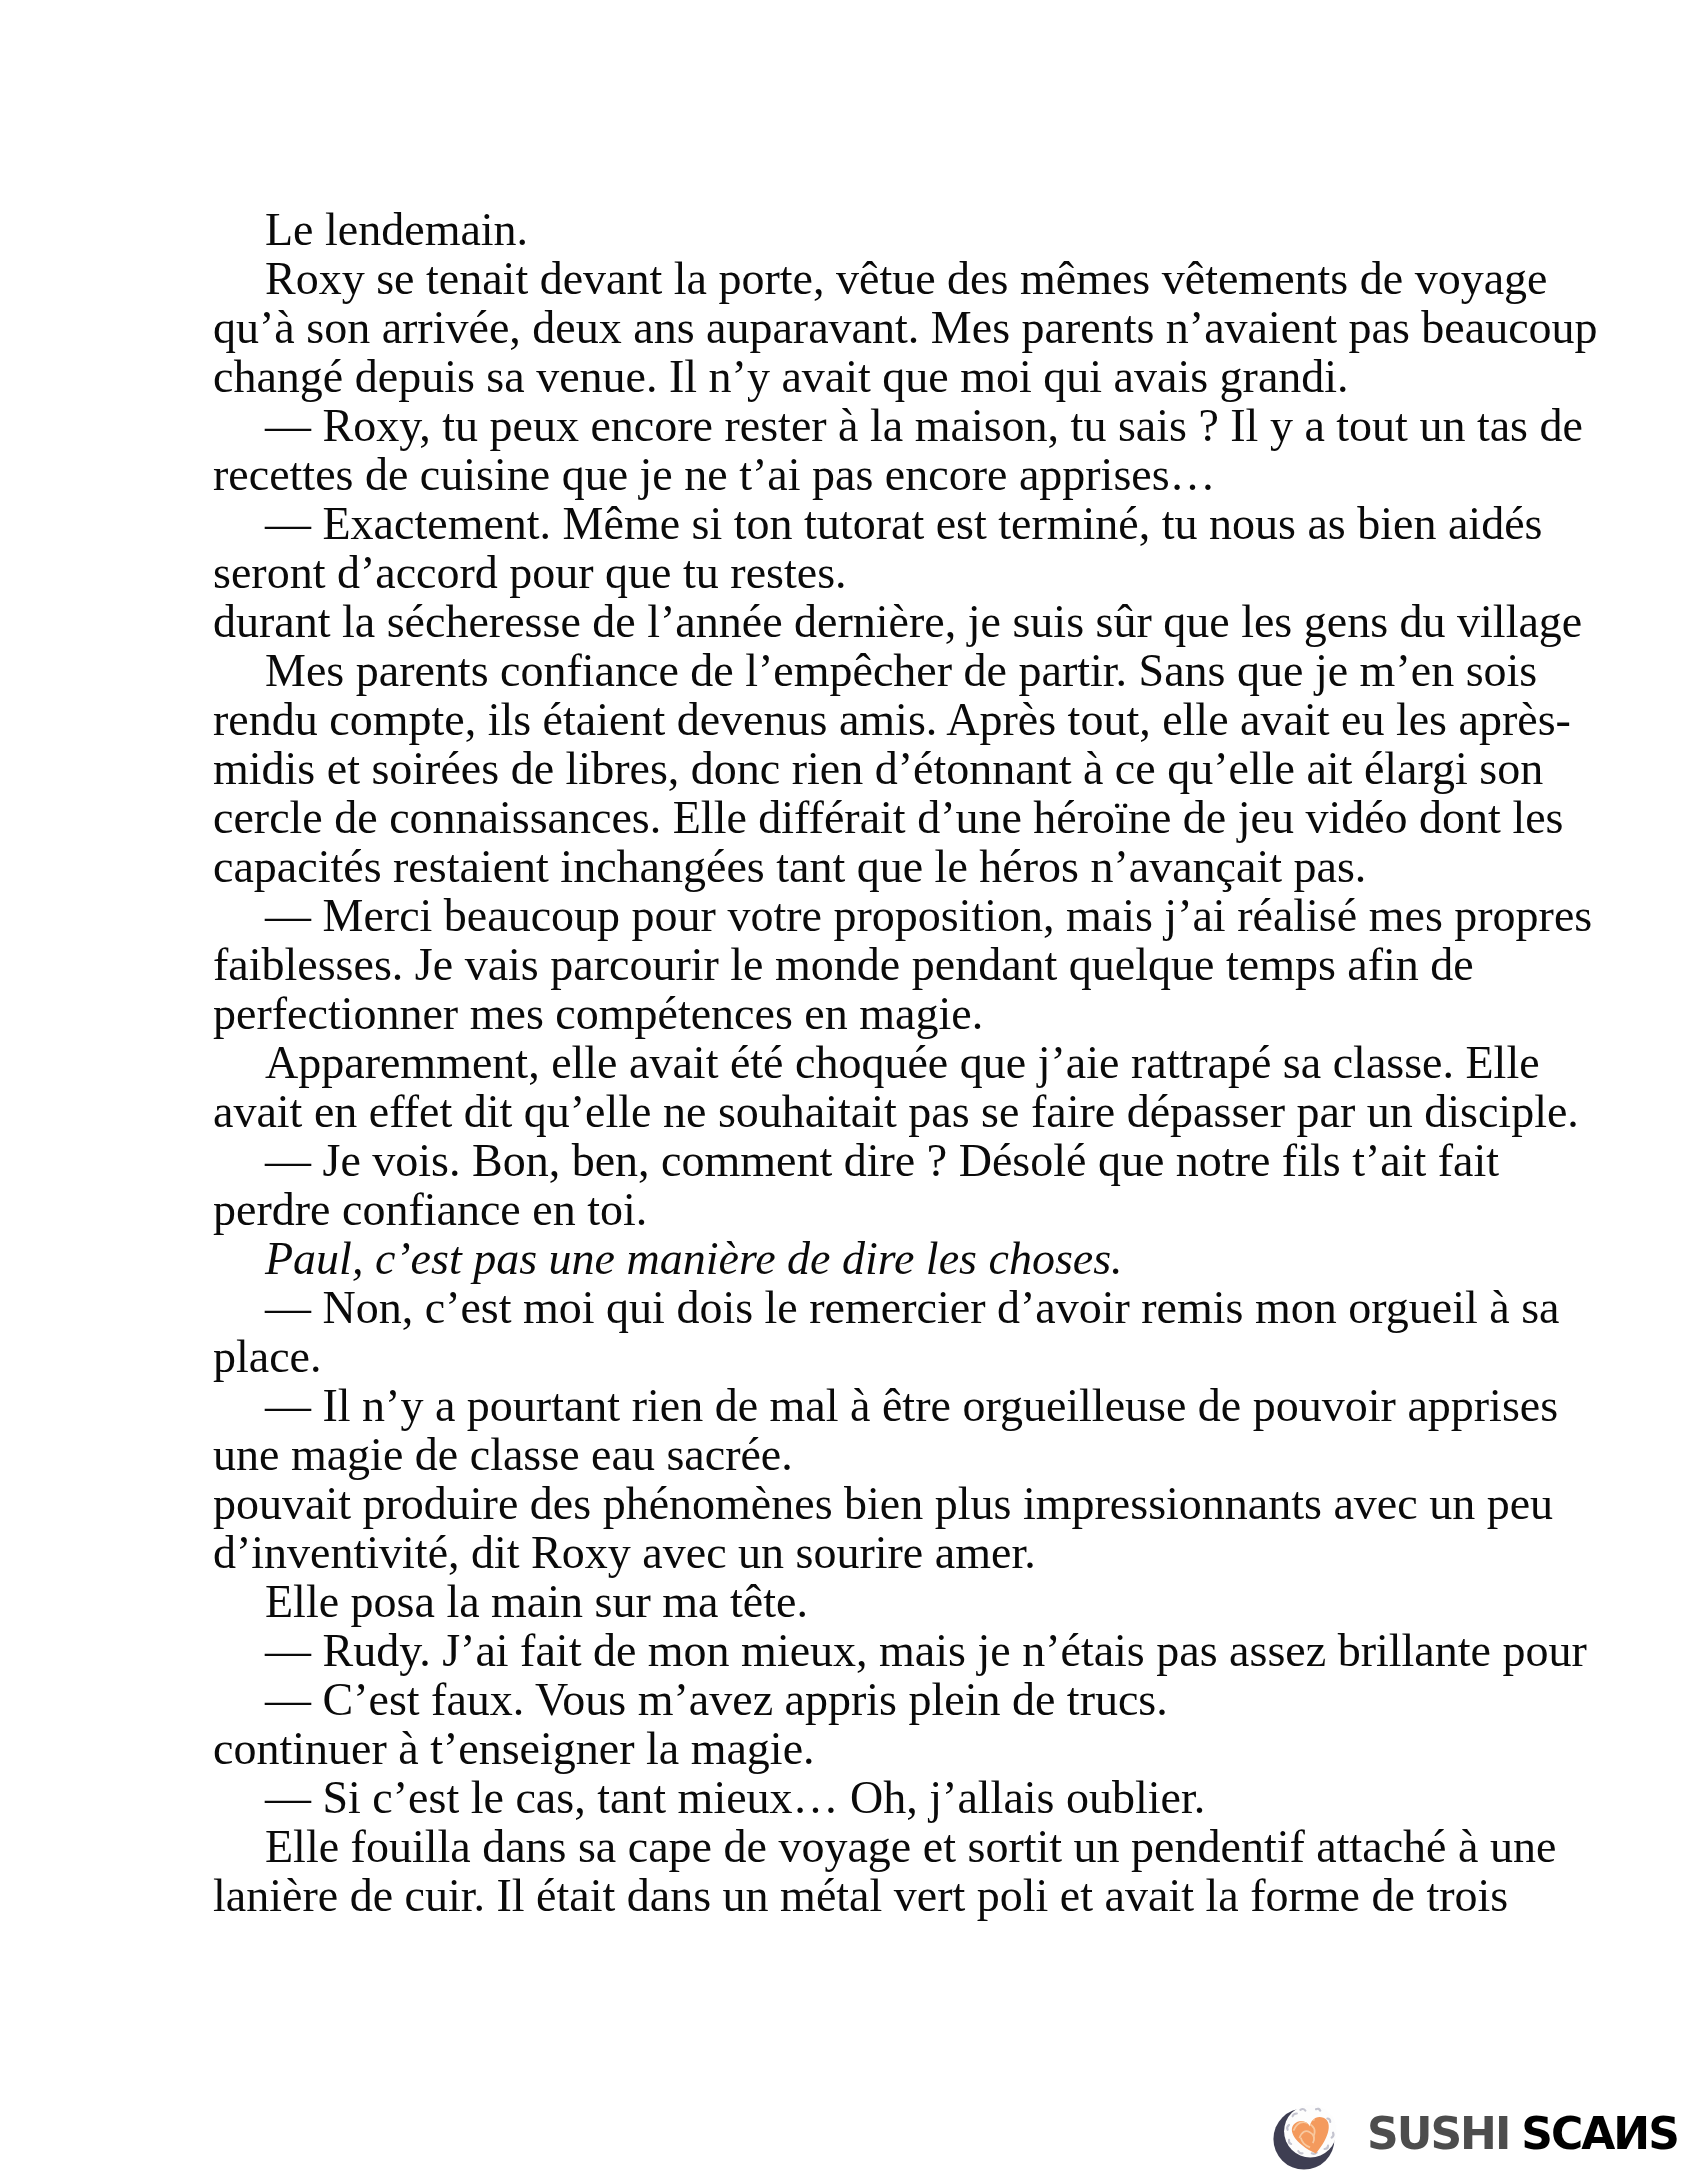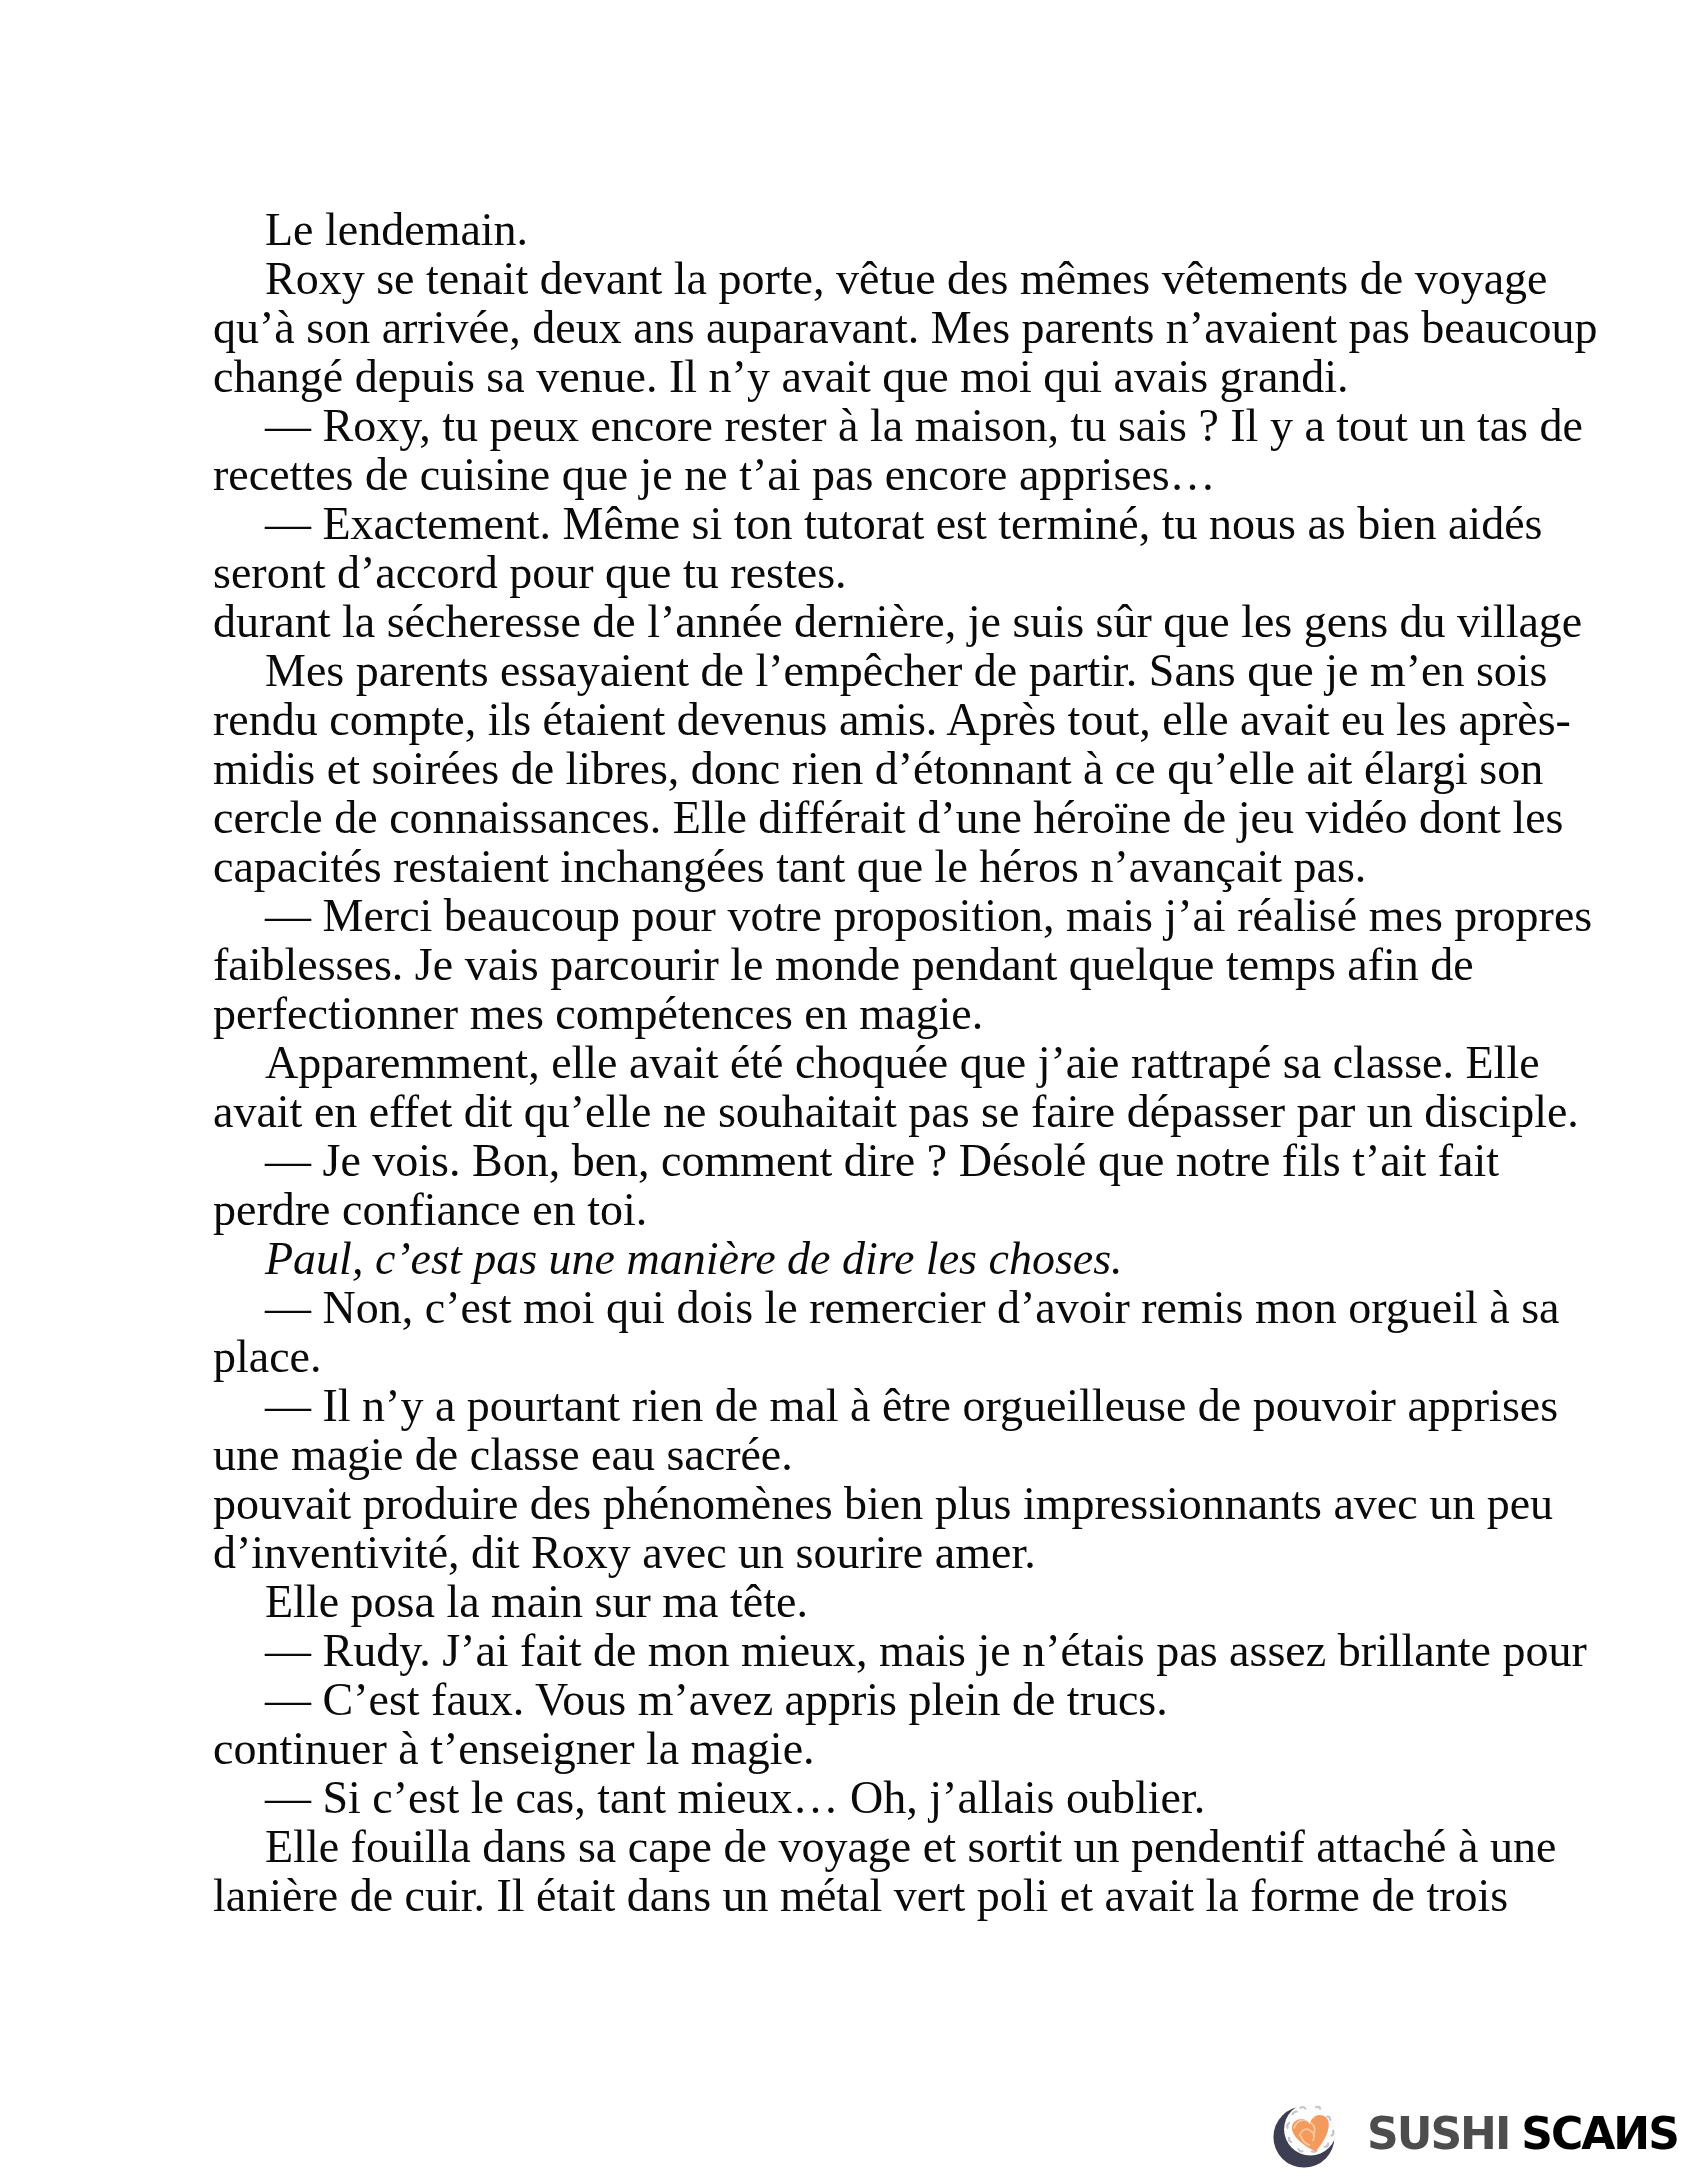--- a/index.html
+++ b/index.html
@@ -12,21 +12,21 @@
     position:absolute; left:213px; top:205px; width:1257px;
     font-family:"Liberation Serif","DejaVu Serif",serif;
     font-size:46px; line-height:49px; color:#0a0a0a;
     text-align:left;
   }
   .line { white-space:pre; }
   .line.indent { text-indent:52px; }
   .line.italic { font-style:italic; }
   .logo {
     position:absolute; left:1272px; top:2100px; height:67px;
-    display:flex; align-items:center;
+    display:flex; align-items:flex-start;
   }
   .logo-icon { width:71px; height:71px; flex:0 0 auto; }
   .logo-text {
     font-family:"DejaVu Sans","Liberation Sans",sans-serif;
     font-weight:bold; font-size:44px; letter-spacing:-2px;
     line-height:67px; white-space:pre;
   }
   .logo-text.sushi { margin-left:24px; }
   .logo-text.scans { margin-left:12px; }
 </style>
@@ -38,21 +38,21 @@
   <div class="page-text" style="color: rgb(10, 10, 10);">
       <div class="line indent">Le lendemain.</div>
       <div class="line indent">Roxy se tenait devant la porte, vêtue des mêmes vêtements de voyage</div>
       <div class="line">qu’à son arrivée, deux ans auparavant. Mes parents n’avaient pas beaucoup</div>
       <div class="line">changé depuis sa venue. Il n’y avait que moi qui avais grandi.</div>
       <div class="line indent">— Roxy, tu peux encore rester à la maison, tu sais ? Il y a tout un tas de</div>
       <div class="line">recettes de cuisine que je ne t’ai pas encore apprises…</div>
       <div class="line indent">— Exactement. Même si ton tutorat est terminé, tu nous as bien aidés</div>
       <div class="line">seront d’accord pour que tu restes.</div>
       <div class="line">durant la sécheresse de l’année dernière, je suis sûr que les gens du village</div>
-      <div class="line indent">Mes parents essayaient de l’empêcher de partir. Sans que je m’en sois</div>
+      <div class="line indent">Mes parents confiance de l’empêcher de partir. Sans que je m’en sois</div>
       <div class="line">rendu compte, ils étaient devenus amis. Après tout, elle avait eu les après-</div>
       <div class="line">midis et soirées de libres, donc rien d’étonnant à ce qu’elle ait élargi son</div>
       <div class="line">cercle de connaissances. Elle différait d’une héroïne de jeu vidéo dont les</div>
       <div class="line">capacités restaient inchangées tant que le héros n’avançait pas.</div>
       <div class="line indent">— Merci beaucoup pour votre proposition, mais j’ai réalisé mes propres</div>
       <div class="line">faiblesses. Je vais parcourir le monde pendant quelque temps afin de</div>
       <div class="line">perfectionner mes compétences en magie.</div>
       <div class="line indent">Apparemment, elle avait été choquée que j’aie rattrapé sa classe. Elle</div>
       <div class="line">avait en effet dit qu’elle ne souhaitait pas se faire dépasser par un disciple.</div>
       <div class="line indent">— Je vois. Bon, ben, comment dire ? Désolé que notre fils t’ait fait</div>

